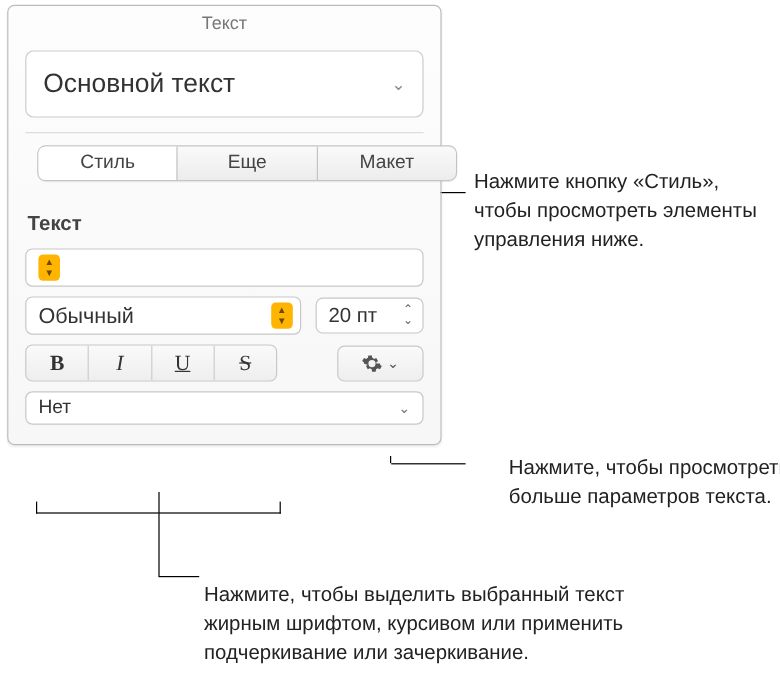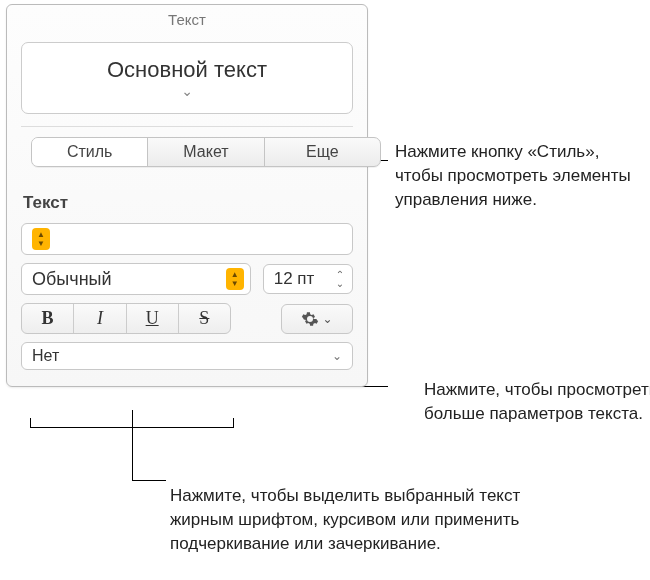--- a/index.html
+++ b/index.html
@@ -37,21 +37,20 @@
     display: flex;
     align-items: center;
     justify-content: space-between;
     border: 1px solid #ccc;
     border-radius: 7px;
     background: #fff;
     padding: 14px 14px;
     font-size: 22px;
     color: #333;
     cursor: pointer;
-    flex-direction: column;
   }
   .chev-down {
     font-size: 14px;
     color: #888;
   }
   .sep {
     height: 1px;
     background: #ddd;
     margin: 12px 0 10px;
   }
@@ -191,22 +190,22 @@
 
     <div class="paragraph-style">
       <span>Основной текст</span>
       <span class="chev-down">⌄</span>
     </div>
 
     <div class="sep"></div>
 
     <div class="seg">
       <div class="seg-item active">Стиль</div>
+      <div class="seg-item">Еще</div>
       <div class="seg-item">Макет</div>
-      <div class="seg-item">Еще</div>
     </div>
 
     <div class="section-label">Текст</div>
 
     <div class="row">
       <div class="dd dd-font">
         <span class="stepper">
             <span>▲</span>
             <span>▼</span>
           </span>
@@ -215,21 +214,21 @@
 
     <div class="row">
       <div class="dd dd-weight">
         <span>Обычный</span>
         <span class="stepper">
             <span>▲</span>
             <span>▼</span>
           </span>
       </div>
       <div class="size-box">
-        <span>12 пт</span>
+        <span>20 пт</span>
         <span class="size-stepper">
             <span>⌃</span>
             <span>⌄</span>
           </span>
       </div>
     </div>
 
     <div class="row">
       <div class="biuS">
         <button class="bold">B</button>

